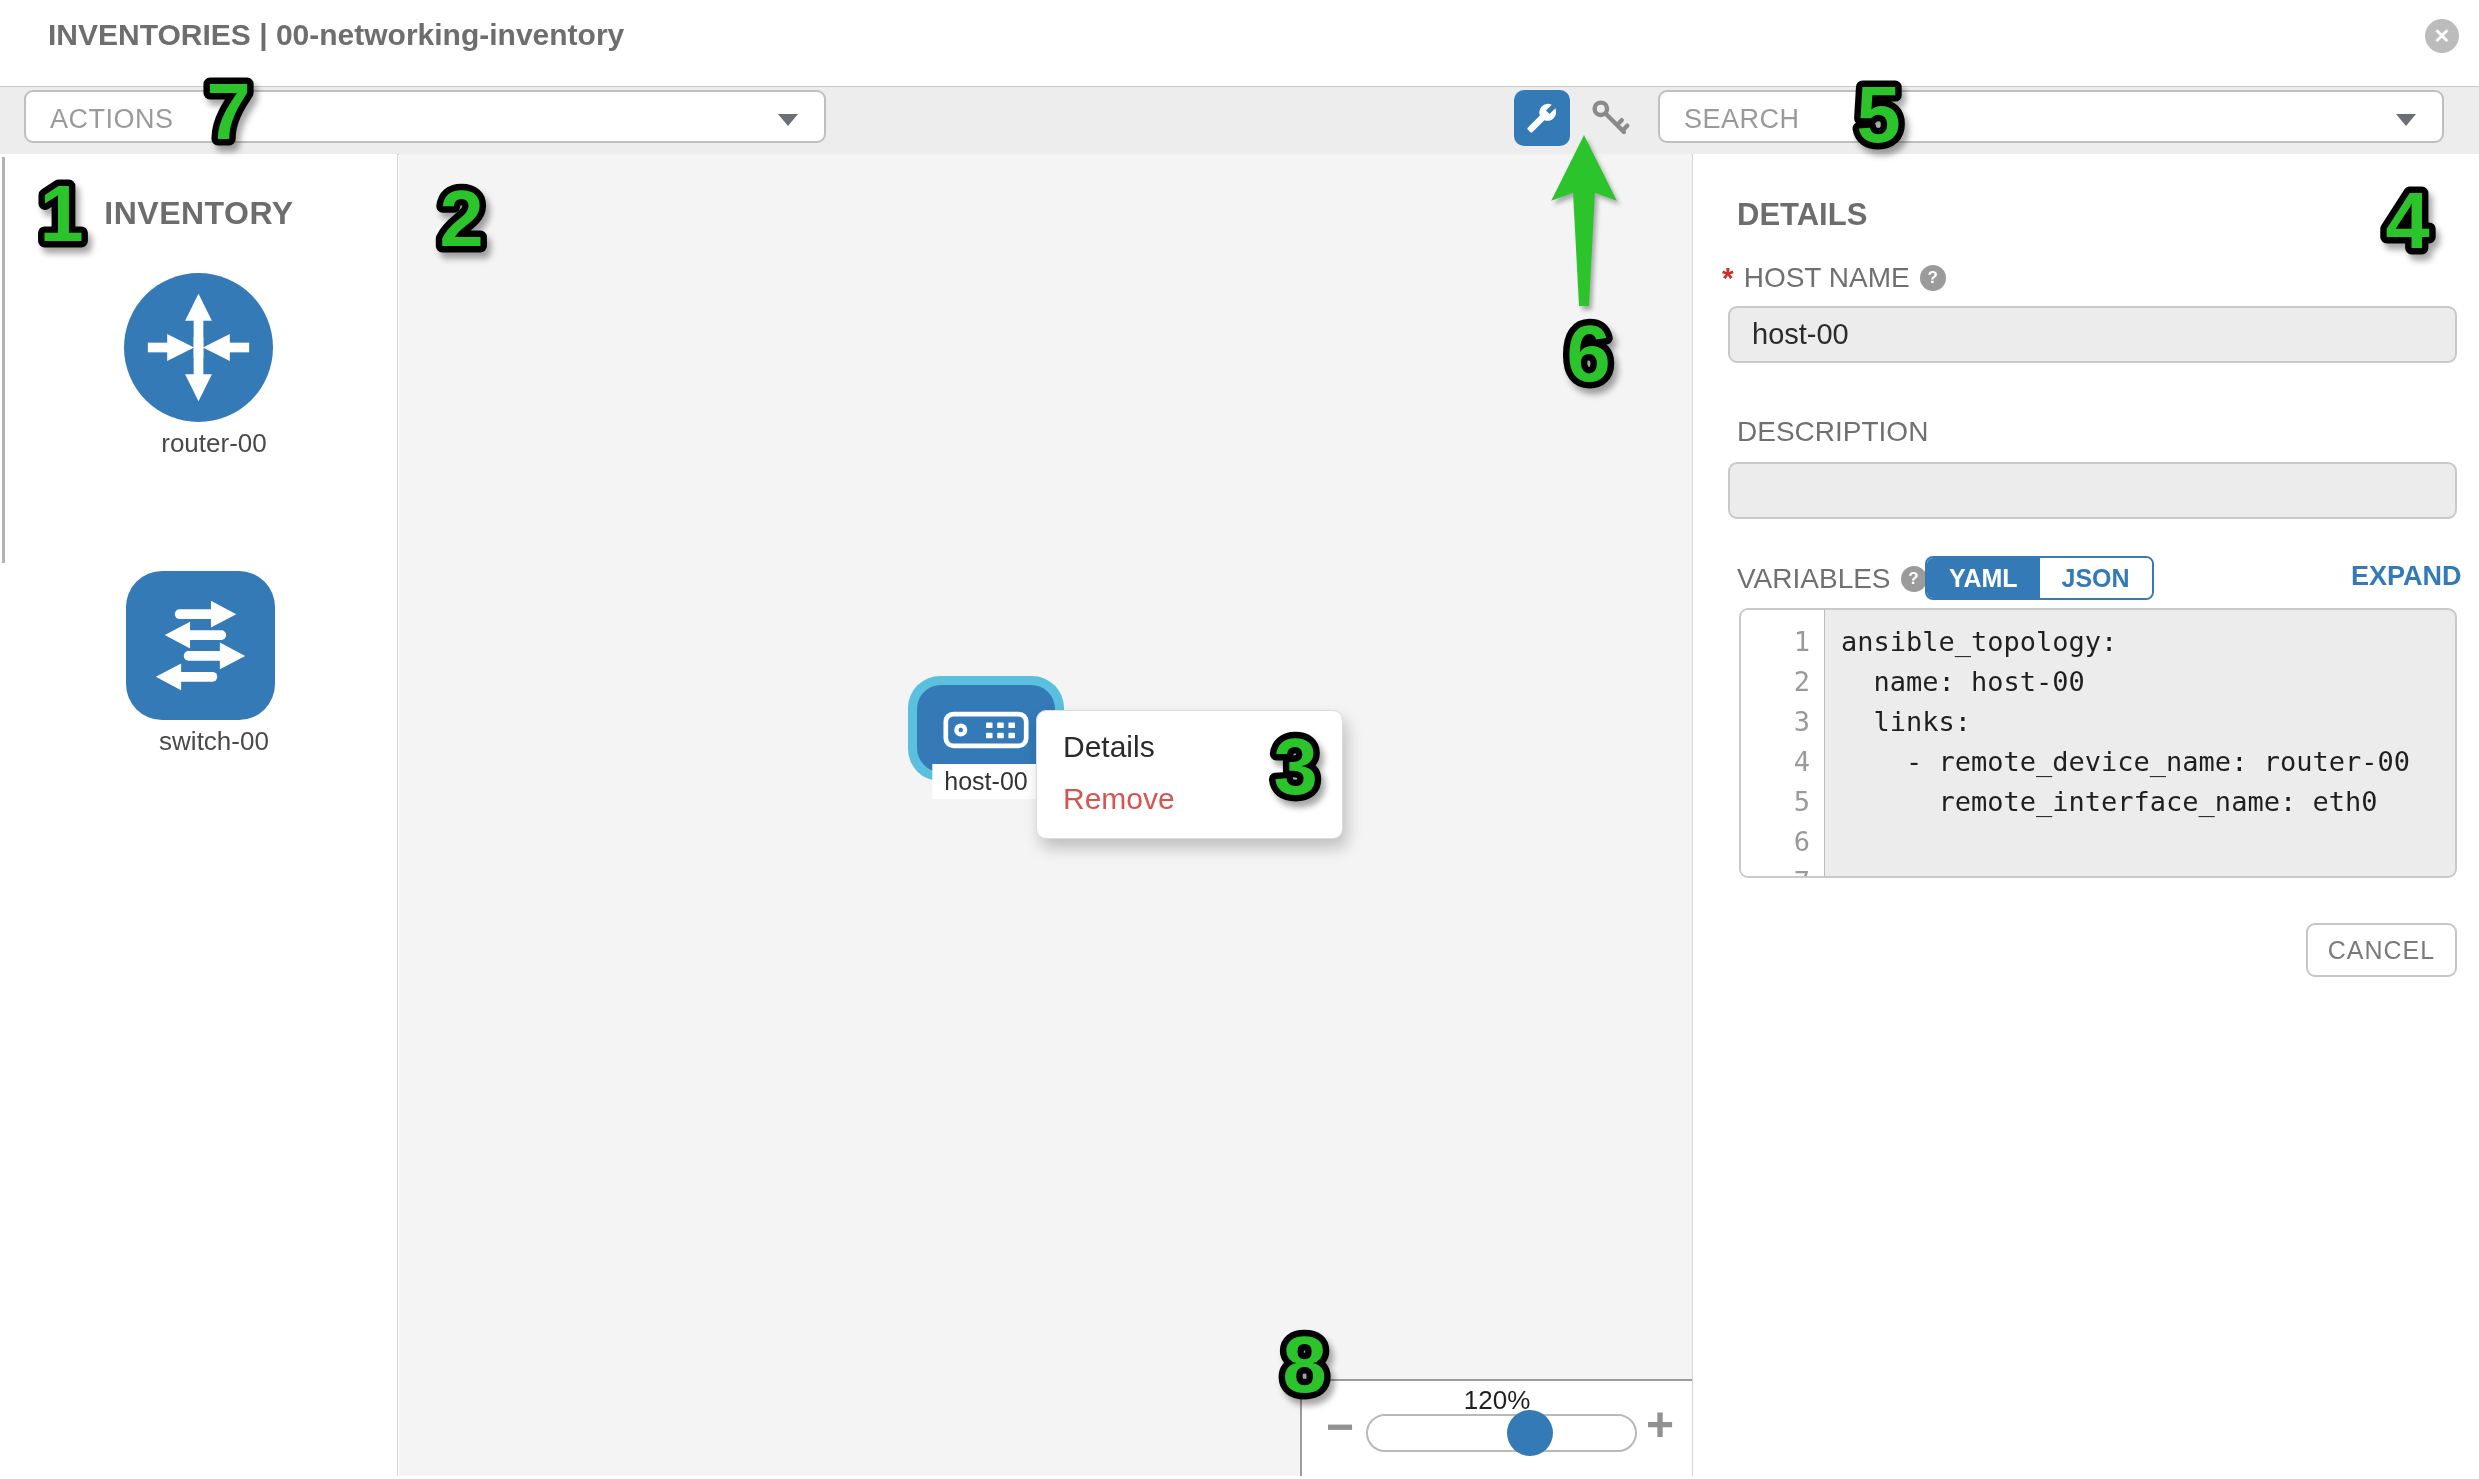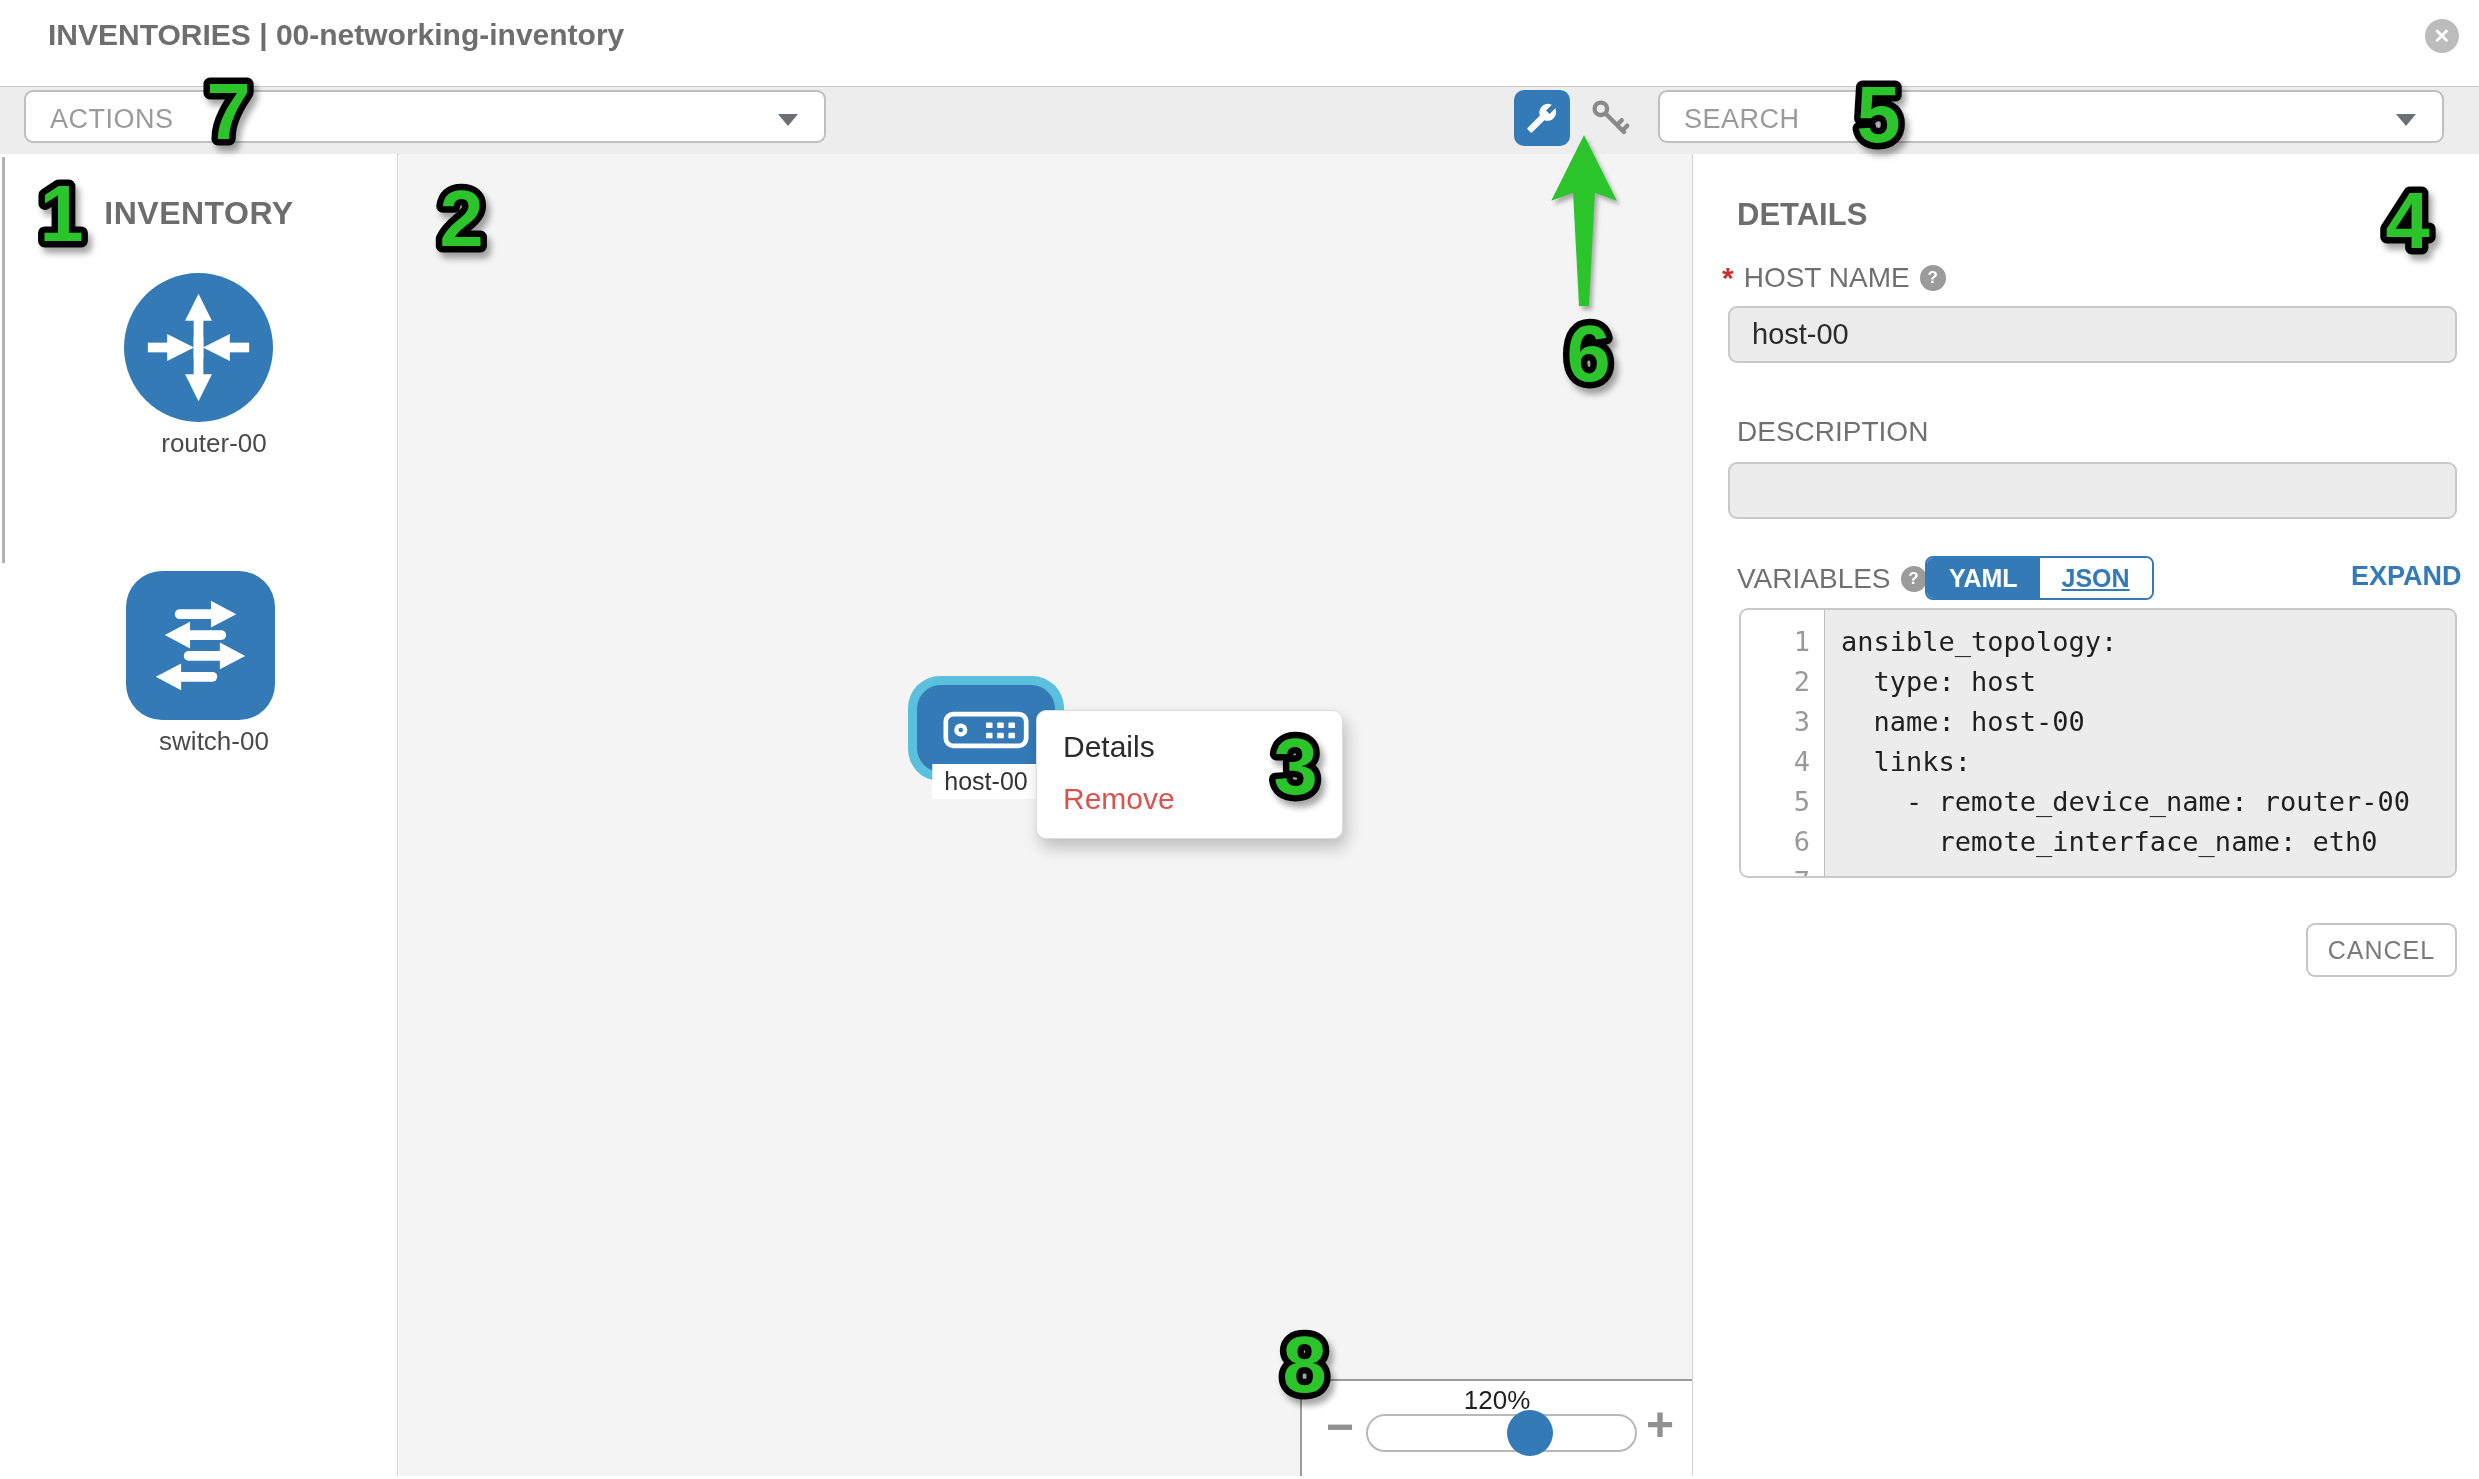--- a/index.html
+++ b/index.html
@@ -80,21 +80,21 @@
   .ginput{background:#ececec;border:2px solid #c9c9c9;border-radius:9px;height:57px;
     box-sizing:border-box;font-size:29px;color:#2b2b2b;line-height:53px;padding-left:22px;}
   .inp-host{left:1728px;top:306px;width:729px;}
   .lbl-desc{left:1737px;top:416px;}
   .inp-desc{left:1728px;top:462px;width:729px;}
   .row-vars{left:1737px;top:563px;}
   .fmt-toggle{left:1925px;top:556px;height:44px;border:2px solid #337ab7;border-radius:8px;
     display:flex;overflow:hidden;box-sizing:border-box;}
   .fmt-btn{font-size:25px;font-weight:bold;line-height:40px;padding:0 22px;cursor:pointer;}
   .fmt-yaml{background:#337ab7;color:#fff;}
-  .fmt-json{background:#fff;color:#337ab7;text-decoration:underline;}
+  .fmt-json{background:#fff;color:#337ab7;}
   .expand-link{left:2351px;top:561px;font-size:27px;font-weight:600;color:#337ab7;cursor:pointer;text-align:right;}
 
   .editor{left:1739px;top:608px;width:718px;height:270px;border:2px solid #c9c9c9;
     border-radius:9px;background:#ececec;overflow:hidden;display:flex;box-sizing:border-box;}
   .gutter{width:84px;background:#fff;border-right:1px solid #bdbdbd;box-sizing:border-box;
     padding-top:12px;flex-shrink:0;}
   .ln{display:block;height:40px;line-height:40px;text-align:right;padding-right:14px;
     font-family:"DejaVu Sans Mono",monospace;font-size:27px;color:#9a9a9a;}
   .codecol{padding:12px 0 0 16px;}
   .lc{display:block;height:40px;line-height:40px;white-space:pre;
@@ -241,21 +241,20 @@
       <span class="ln">1</span>
       <span class="ln">2</span>
       <span class="ln">3</span>
       <span class="ln">4</span>
       <span class="ln">5</span>
       <span class="ln">6</span>
       <span class="ln">7</span>
     </div>
     <div class="codecol">
       <span class="lc">ansible_topology:</span>
-      <span class="lc">  type: host</span>
       <span class="lc">  name: host-00</span>
       <span class="lc">  links:</span>
       <span class="lc">    - remote_device_name: router-00</span>
       <span class="lc">      remote_interface_name: eth0</span>
     </div>
   </div>
 
   <div class="abs cancel-btn">CANCEL</div>
 
   <svg class="abs arrow" width="66" height="175" viewBox="0 0 66 176">

